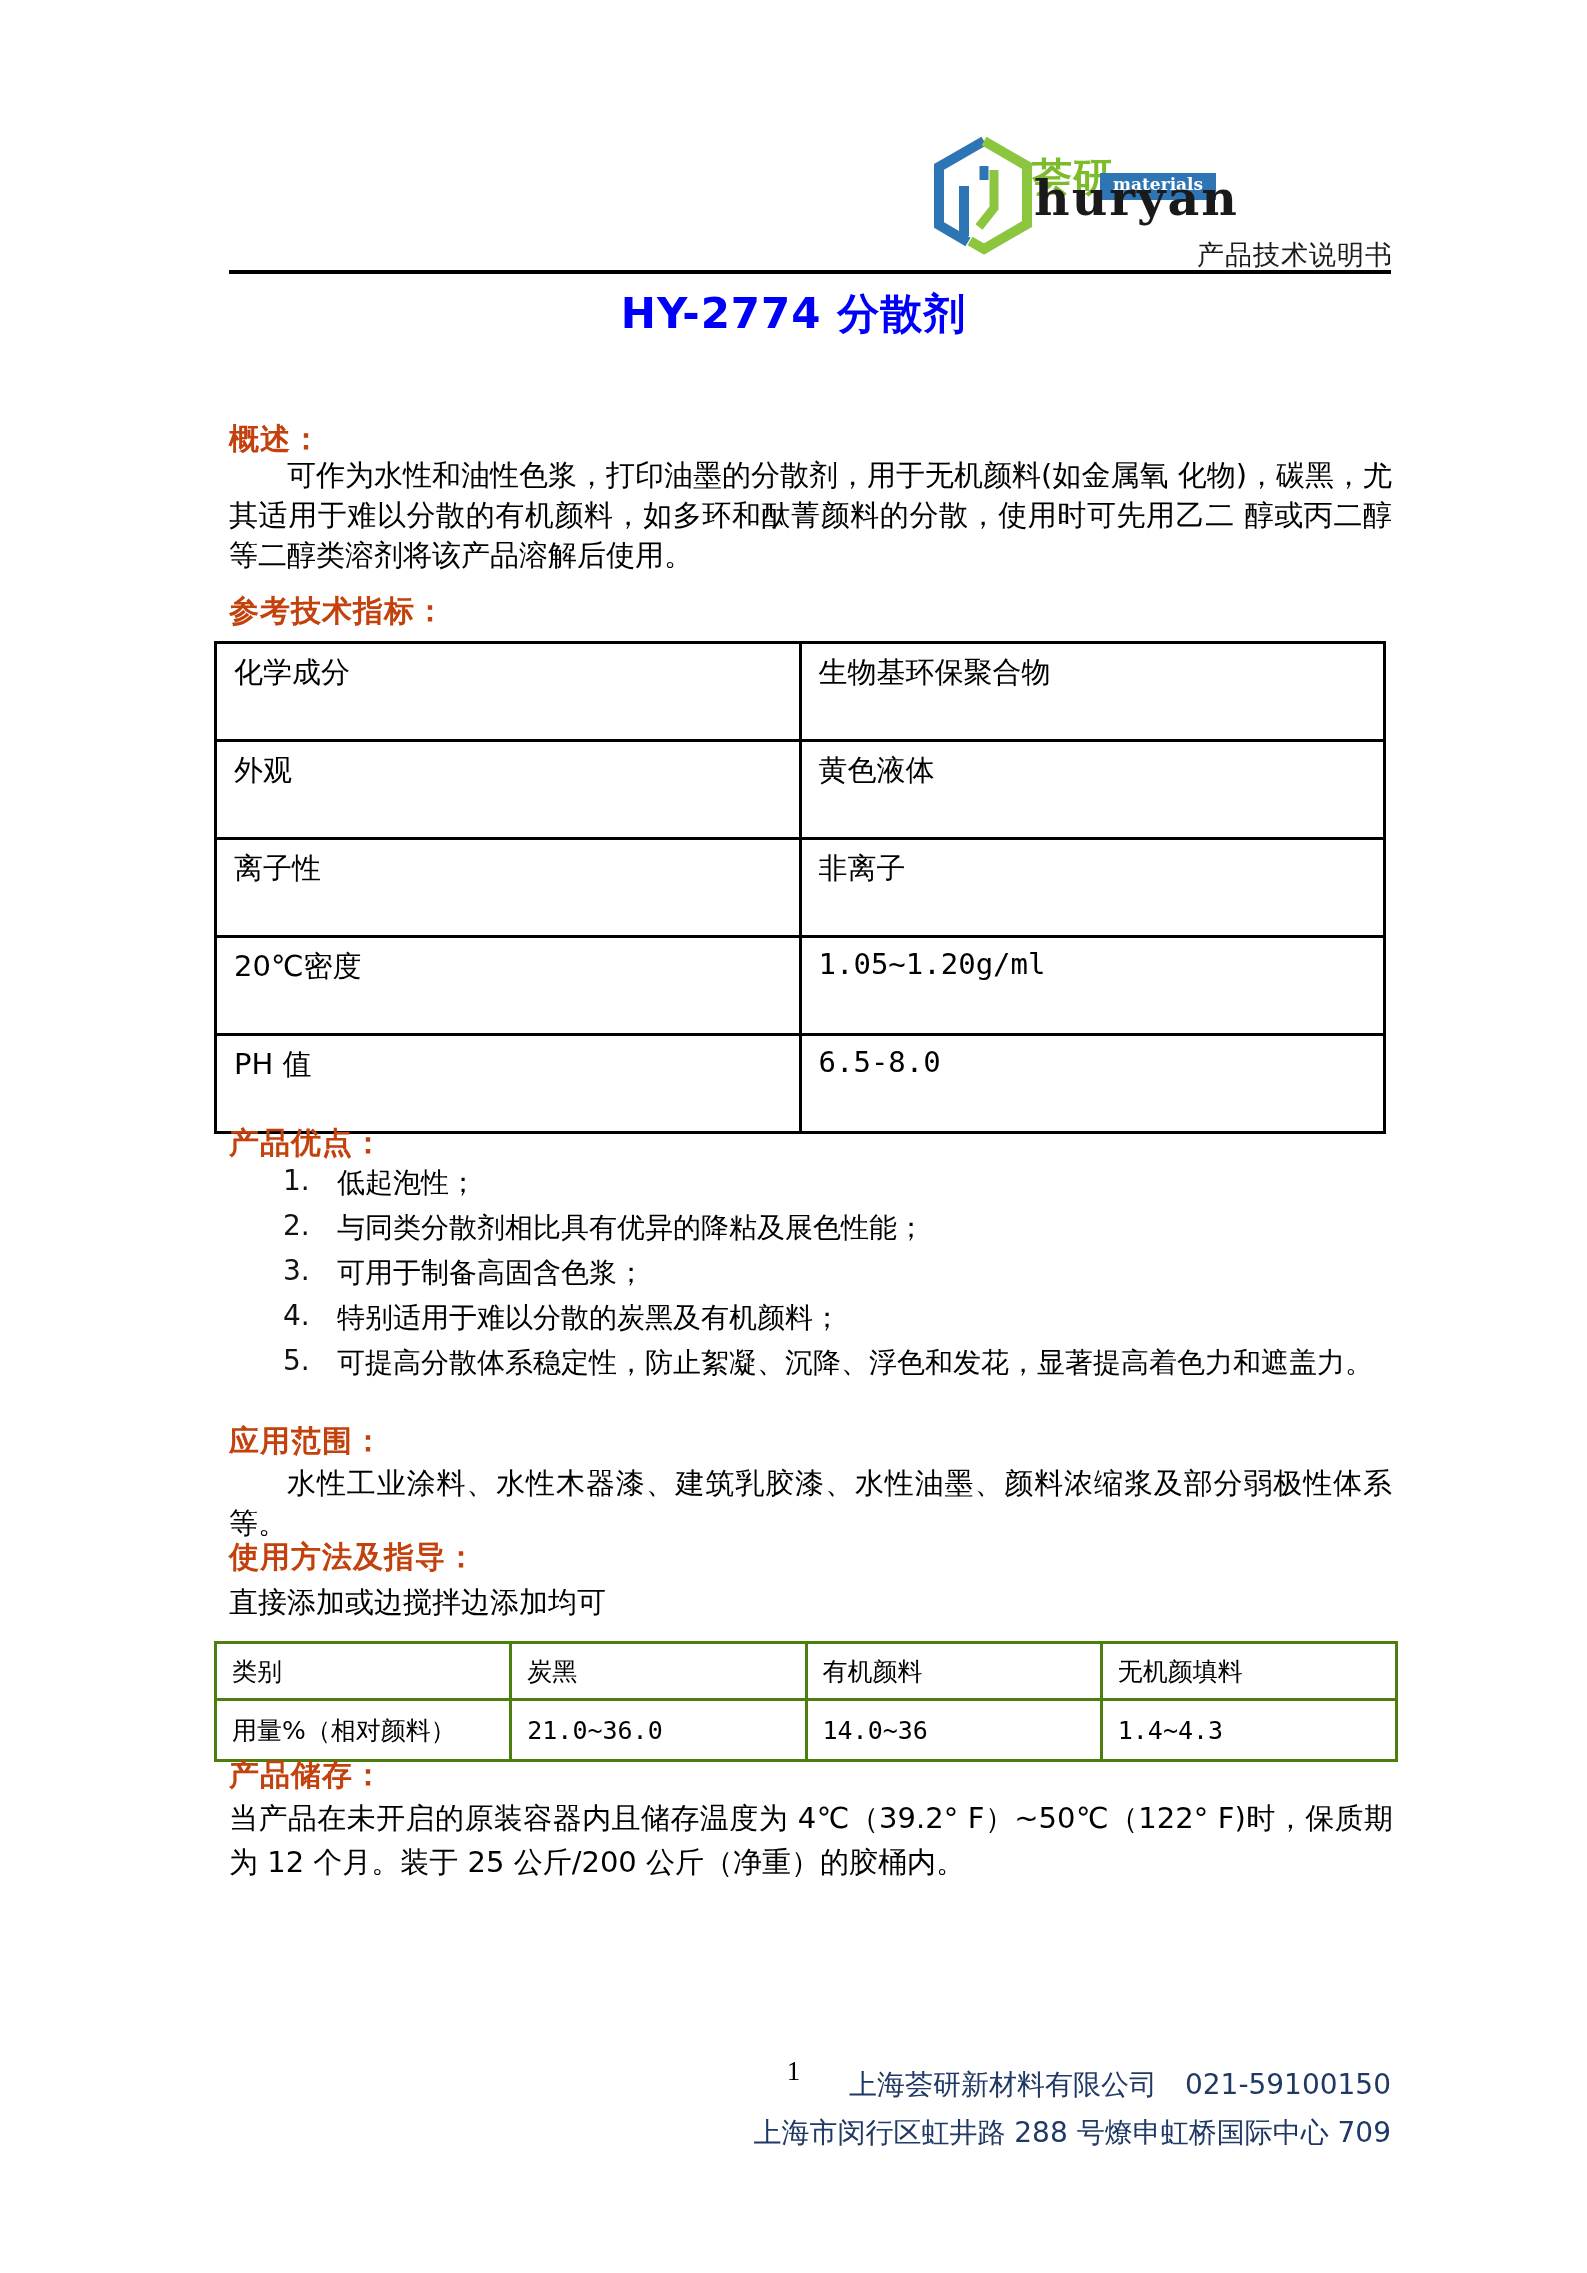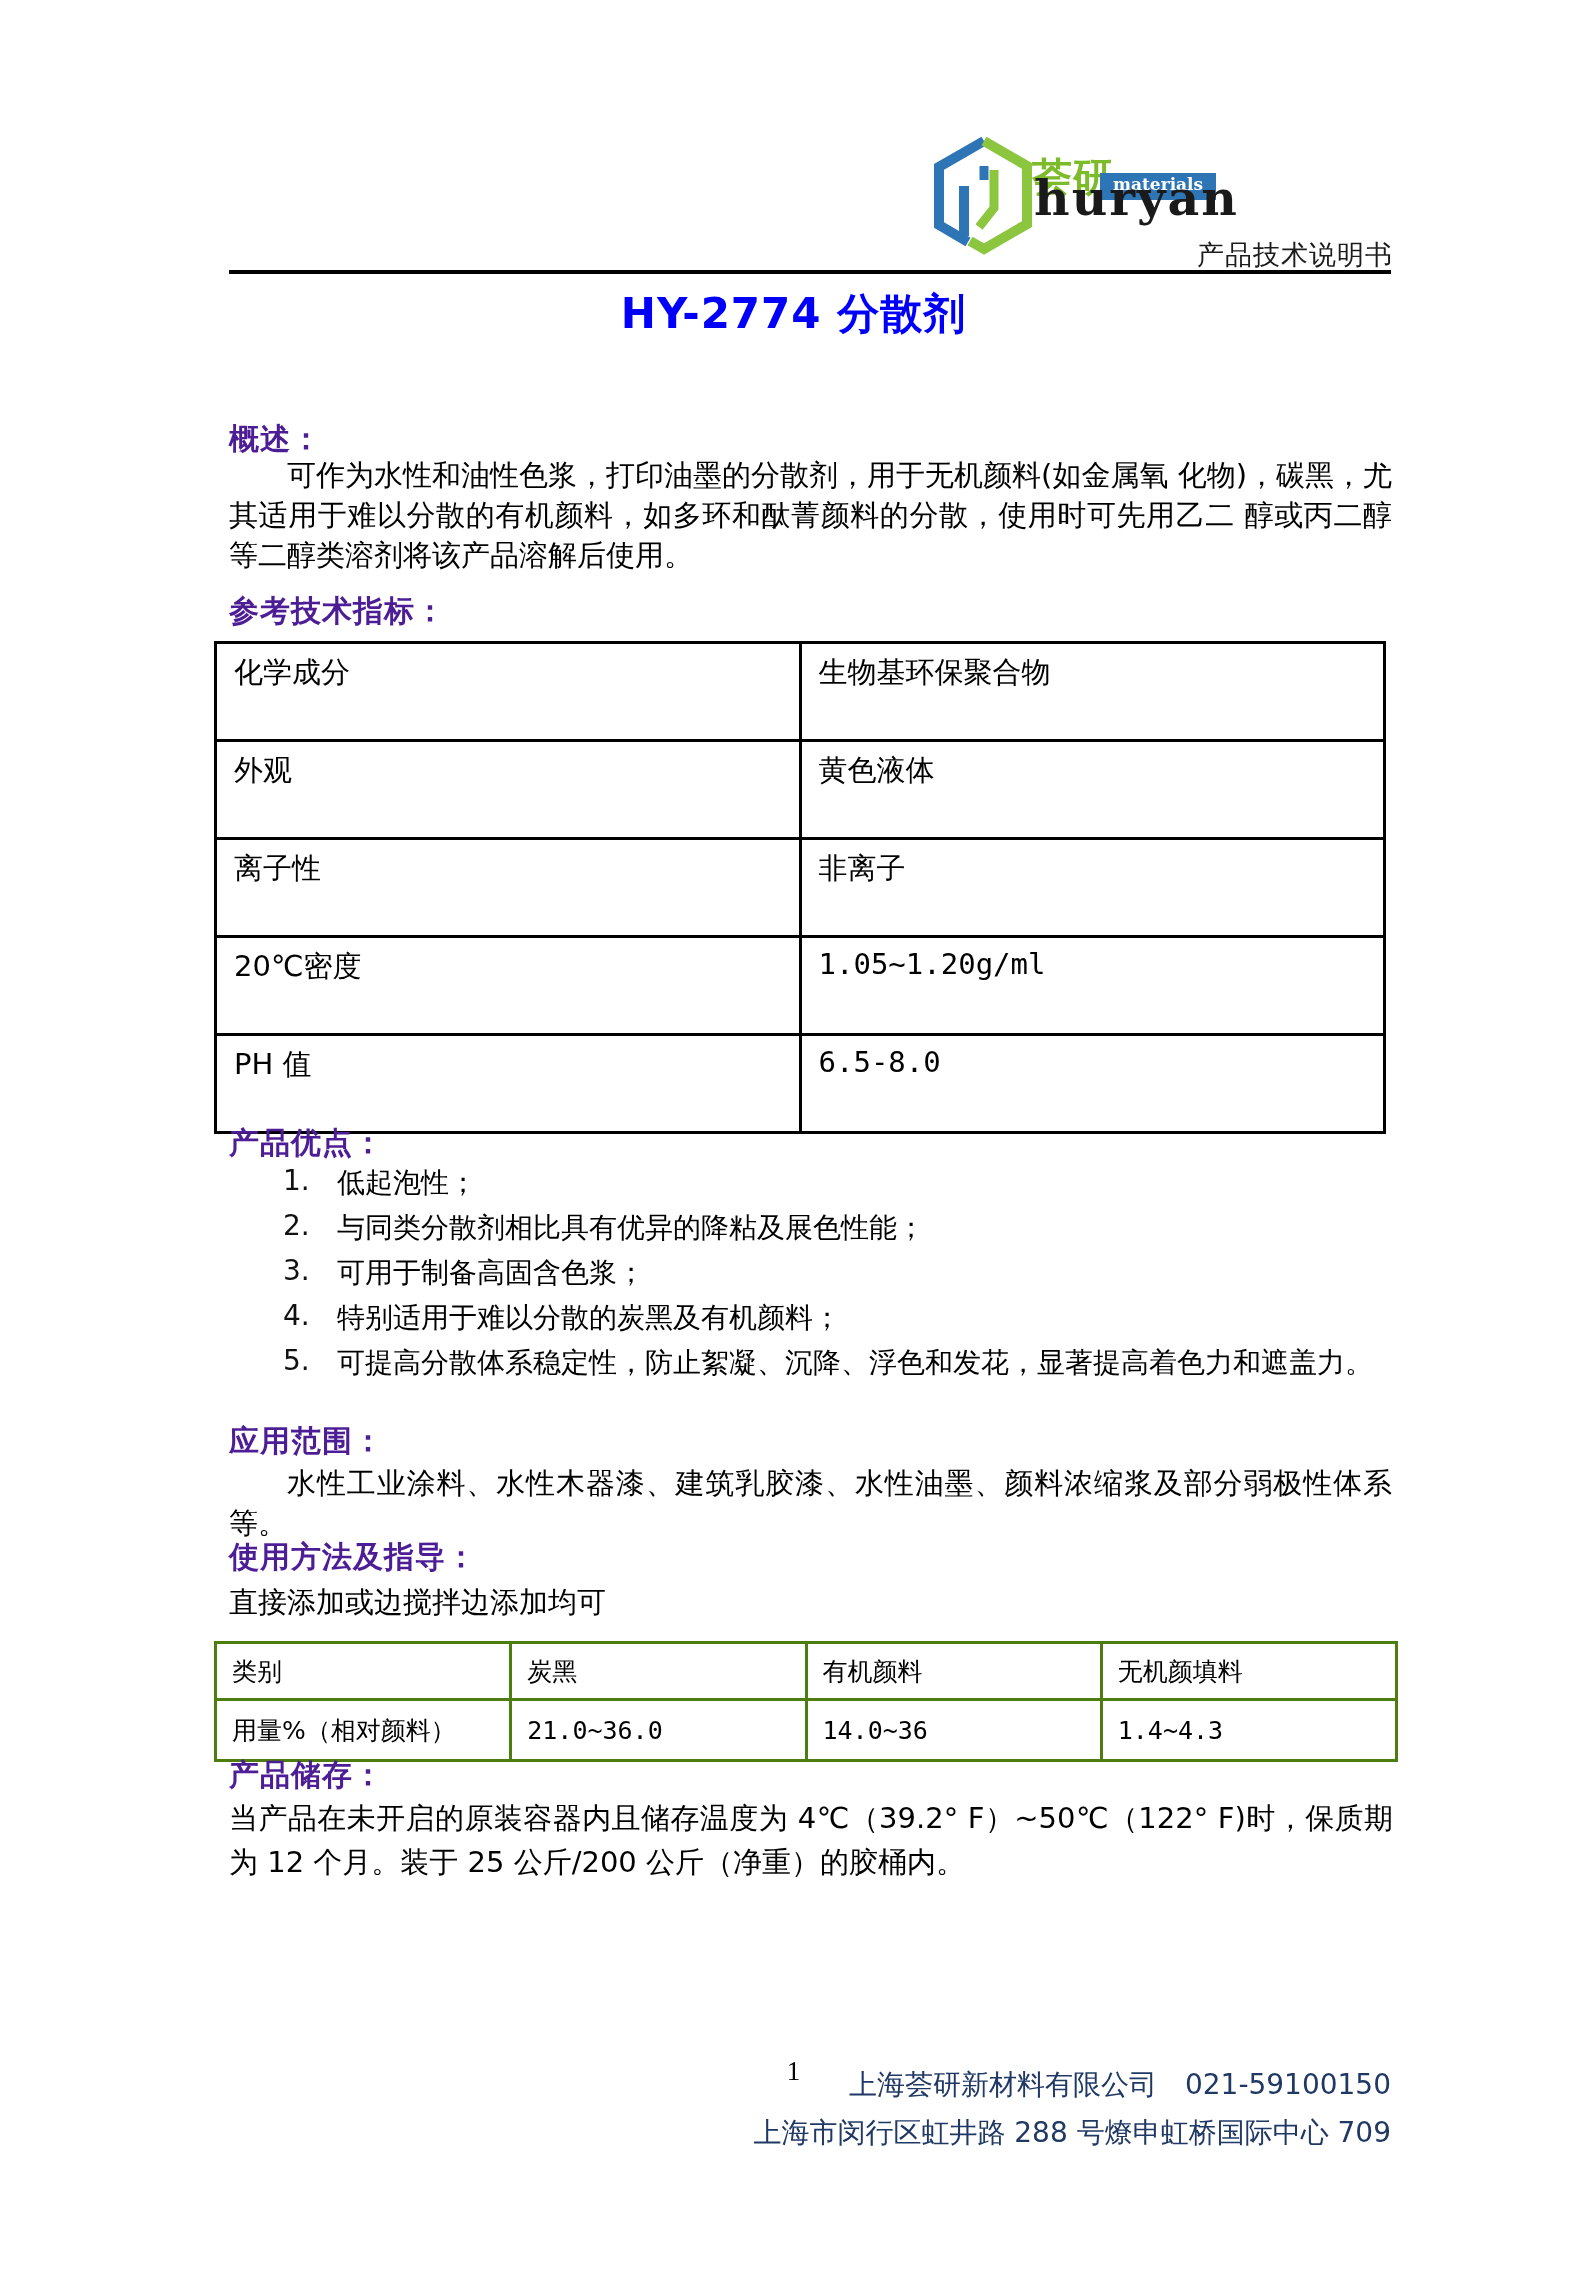--- a/index.html
+++ b/index.html
@@ -18,21 +18,21 @@
   .brand-en{left:1034px;top:172px;font-family:"DejaVu Serif","Liberation Serif",serif;
             font-weight:bold;font-size:49px;color:#1a1a1a;letter-spacing:2px;line-height:1.1;}
   .doc-type{right:194px;top:237px;font-size:27px;color:#1c1c1c;letter-spacing:1px;}
   .rule{left:229px;top:270px;width:1162px;height:4px;background:#000;}
 
   
   .title{left:0;right:0;top:286px;text-align:center;font-size:42px;font-weight:bold;
          color:#0000FA;letter-spacing:1px;}
 
   
-  .sec-h{font-size:30px;font-weight:bold;color:#4c1d95;letter-spacing:1px;}
+  .sec-h{font-size:30px;font-weight:bold;color:#c2410c;letter-spacing:1px;}
   .h-overview{left:229px;top:419px;}
   .h-specs{left:229px;top:591px;}
   .h-adv{left:229px;top:1123px;}
   .h-app{left:229px;top:1421px;}
   .h-usage{left:229px;top:1537px;}
   .h-storage{left:229px;top:1755px;}
 
   
   .body-text{font-size:29px;line-height:40px;text-align:justify;color:#000000;}
   .overview-body{left:229px;top:455px;width:1163px;text-indent:2em;}

